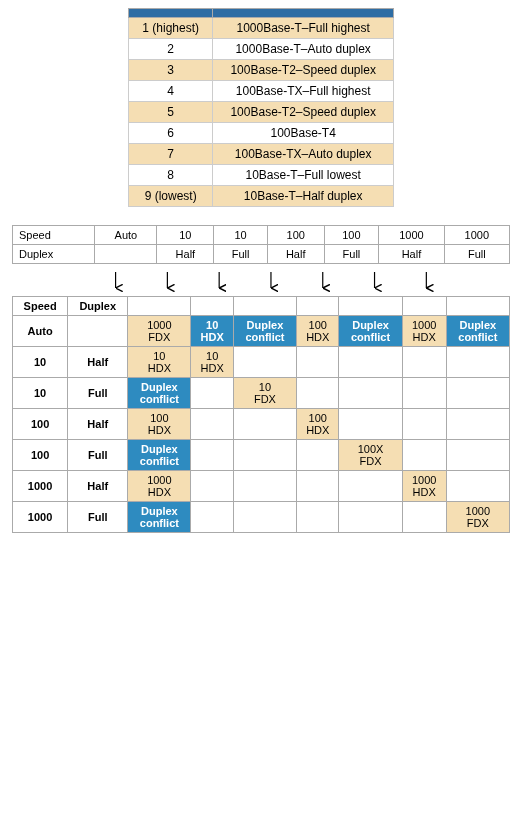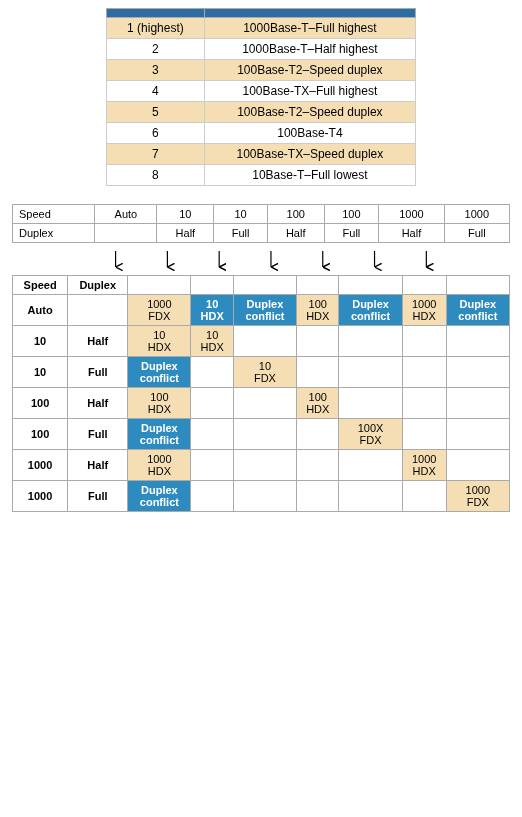--- a/index.html
+++ b/index.html
@@ -9,21 +9,21 @@
       background: #fff;
       width: 522px;
       padding: 8px 12px;
       color: #000;
     }
 
     
     .priority-table {
       border-collapse: collapse;
       margin: 0 auto 18px auto;
-      width: 310px;
+      width: 266px;
     }
     .priority-table th {
       background: #2e6da4;
       color: #fff;
       font-weight: bold;
       text-align: center;
       padding: 4px 12px;
       border: 1px solid #aaa;
       font-size: 12px;
     }
@@ -127,45 +127,49 @@
       <th></th>
     </tr>
   </thead>
   <tbody id="priority-tbody">
       <tr>
         <td>1 (highest)</td>
         <td>1000Base-T–Full highest</td>
       </tr>
       <tr>
         <td>2</td>
-        <td>1000Base-T–Half highest</td>
+        <td>1000Base-T–Auto duplex</td>
       </tr>
       <tr>
         <td>3</td>
         <td>100Base-T2–Speed duplex</td>
       </tr>
       <tr>
         <td>4</td>
         <td>100Base-TX–Full highest</td>
       </tr>
       <tr>
         <td>5</td>
         <td>100Base-T2–Speed duplex</td>
       </tr>
       <tr>
         <td>6</td>
         <td>100Base-T4</td>
       </tr>
       <tr>
         <td>7</td>
-        <td>100Base-TX–Speed duplex</td>
+        <td>100Base-TX–Auto duplex</td>
       </tr>
       <tr>
         <td>8</td>
         <td>10Base-T–Full lowest</td>
+      </tr>
+      <tr>
+        <td>9 (lowest)</td>
+        <td>10Base-T–Half duplex</td>
       </tr>
     </tbody>
 </table>
 
 <div class="section-title"></div>
 
 <table class="switch-table">
   <tbody id="switch-tbody">
     <tr id="switch-speed-row">
         <td class="label-cell">Speed</td>

